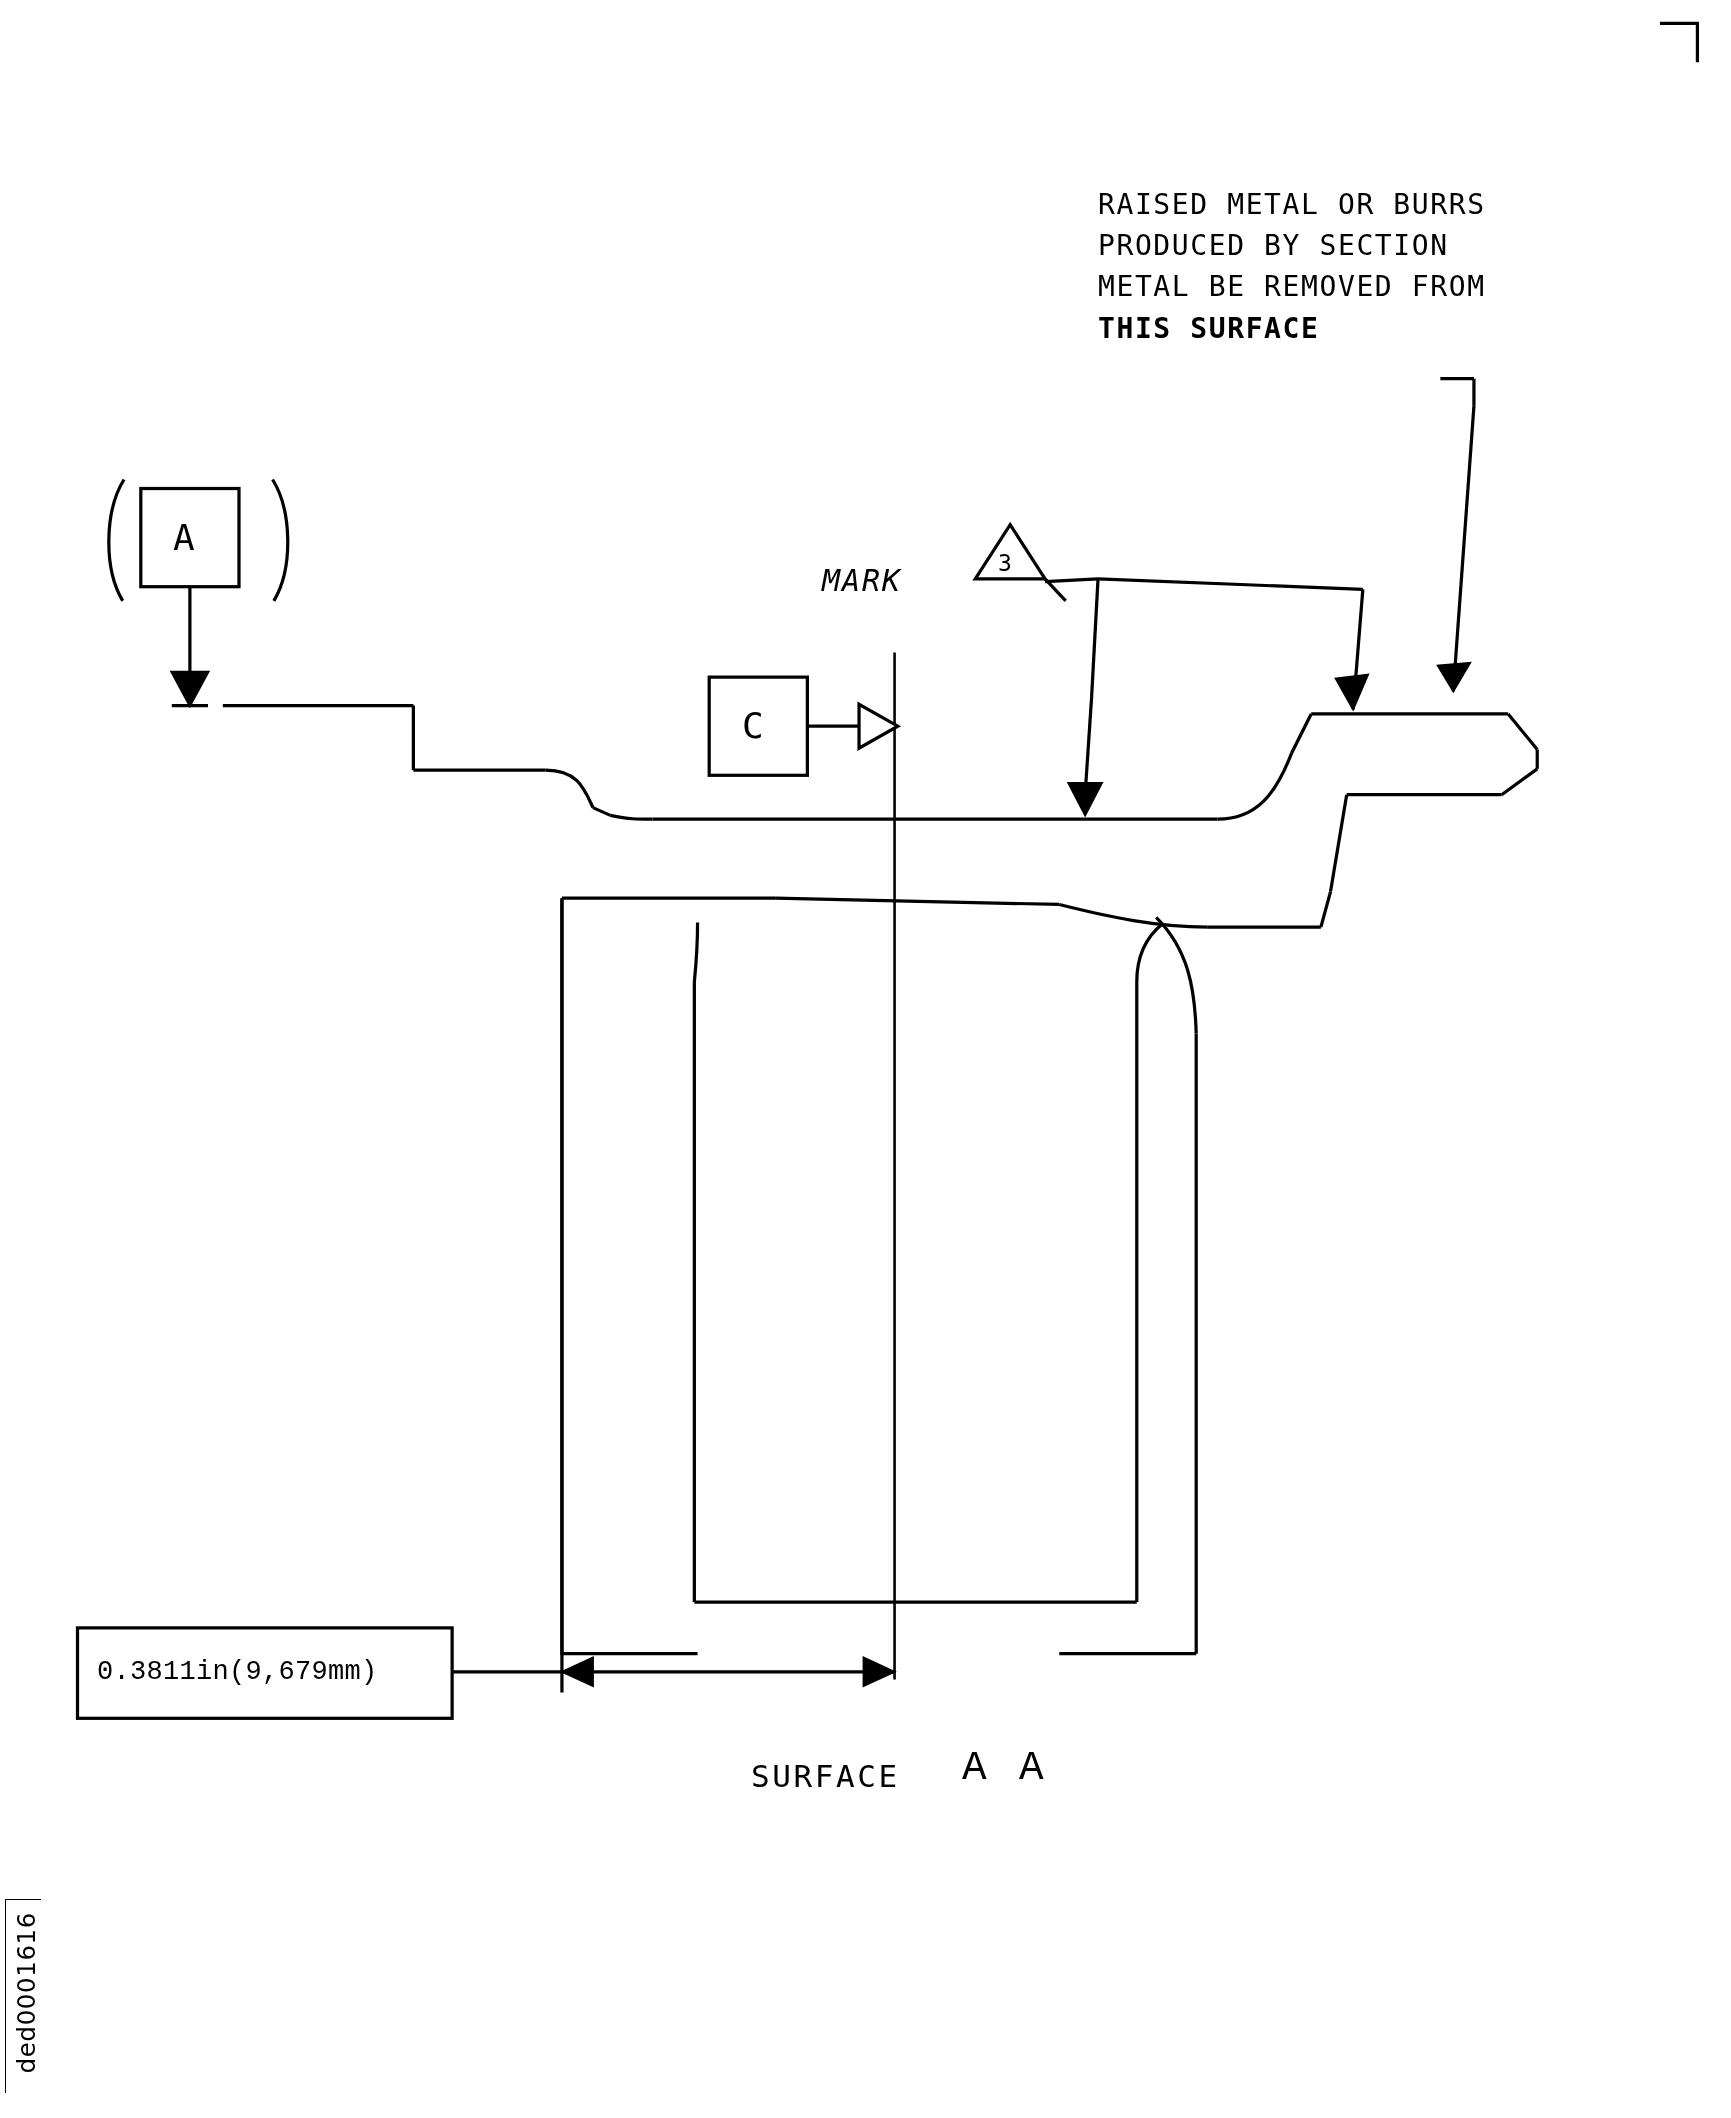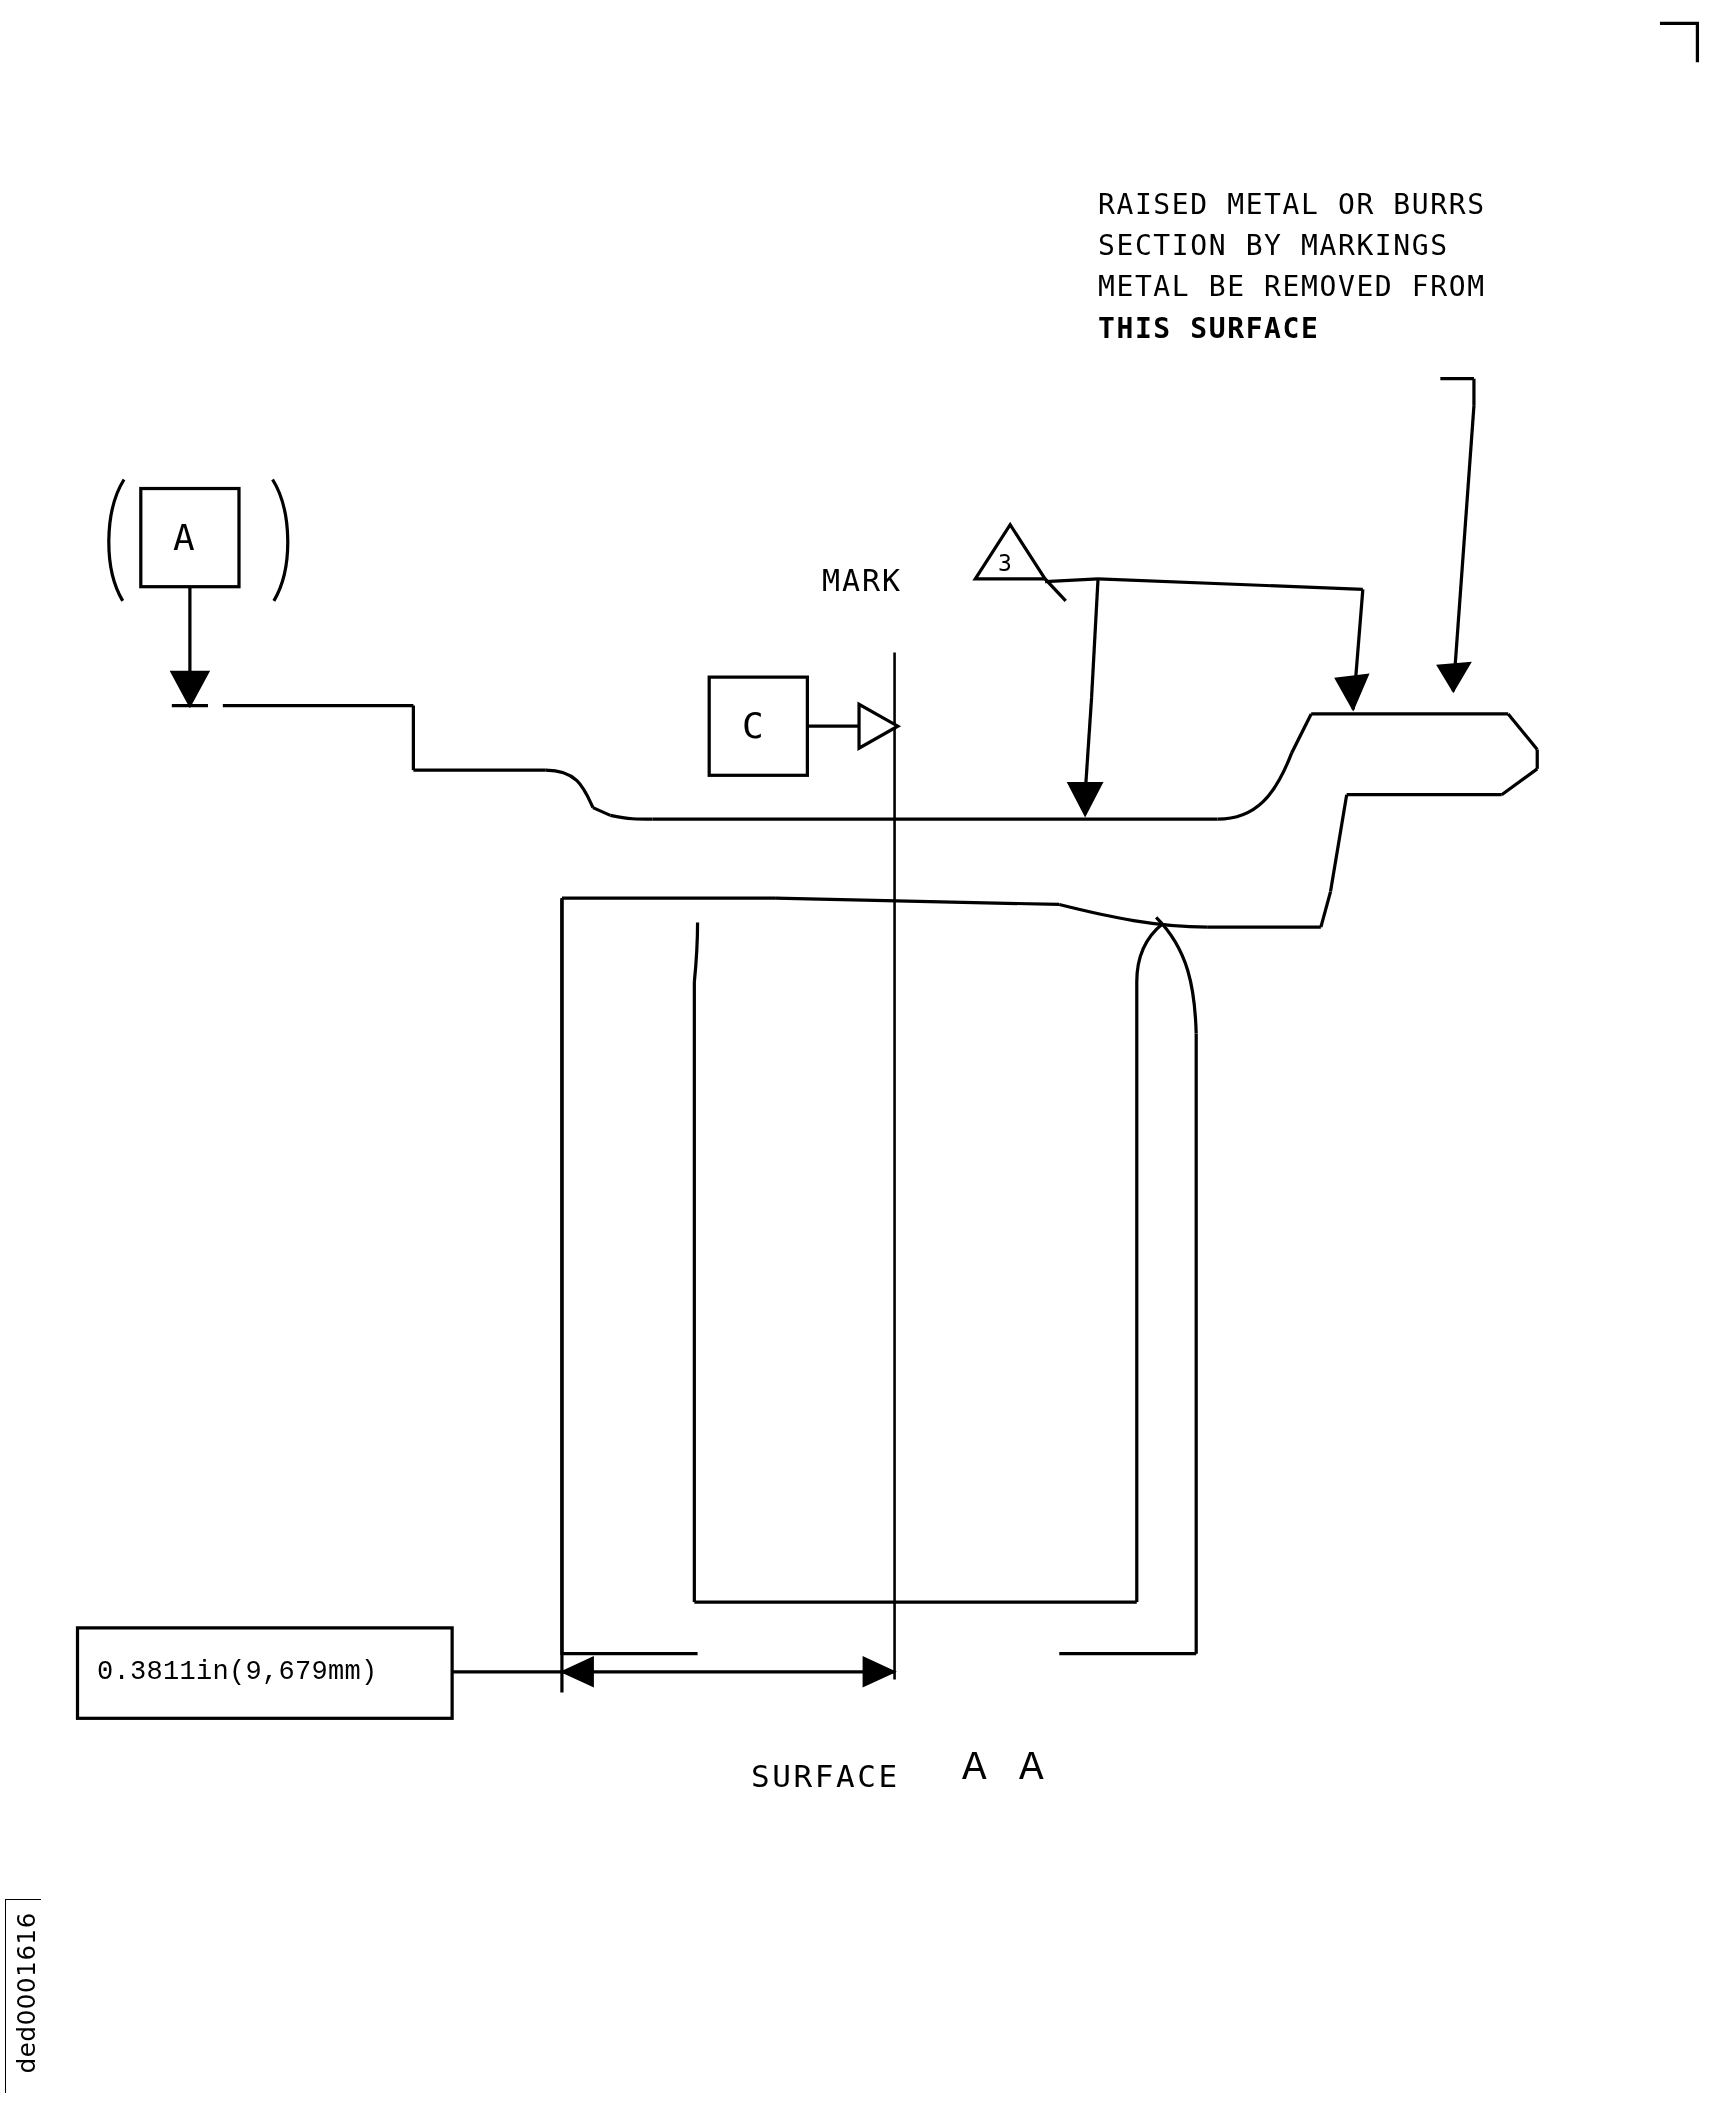--- a/index.html
+++ b/index.html
@@ -217,26 +217,26 @@
 
       <path d="M 1385 2588 L 1337 2566 L 1337 2610 Z" fill="#000" stroke="#000" stroke-width="3"></path>
 
       <rect x="120" y="2520" width="580" height="140" fill="#fff" stroke="#000" stroke-width="5"></rect>
     </g>
 
   </svg>
 
   <div>
     <div class="txt note-line" style="left:1098px; top:185px;">RAISED METAL OR BURRS</div>
-    <div class="txt note-line" style="left:1098px; top:226px;">SECTION BY MARKINGS</div>
+    <div class="txt note-line" style="left:1098px; top:226px;">PRODUCED BY SECTION</div>
     <div class="txt note-line" style="left:1098px; top:267px;">METAL BE REMOVED FROM</div>
     <div class="txt note-line" style="left:1098px; top:309px;font-weight:bold;">THIS SURFACE</div>
   </div>
 
-  <div class="txt mark-label" style="left:822px; top:563px;">MARK</div>
+  <div class="txt mark-label" style="left:822px; top:563px;font-style:italic;">MARK</div>
 
   <div class="txt tri-num" style="left:998px; top:550px;">3</div>
 
   <div class="txt datum-letter" style="left:173px; top:517px;">A</div>
 
   <div class="txt datum-letter" style="left:742px; top:705px;">C</div>
 
   <div class="txt dim-text" style="left:97px; top:1657px;">0.3811in(9,679mm)</div>
 
   <div class="txt section-text" style="left:751px; top:1758px;">SURFACE</div>

